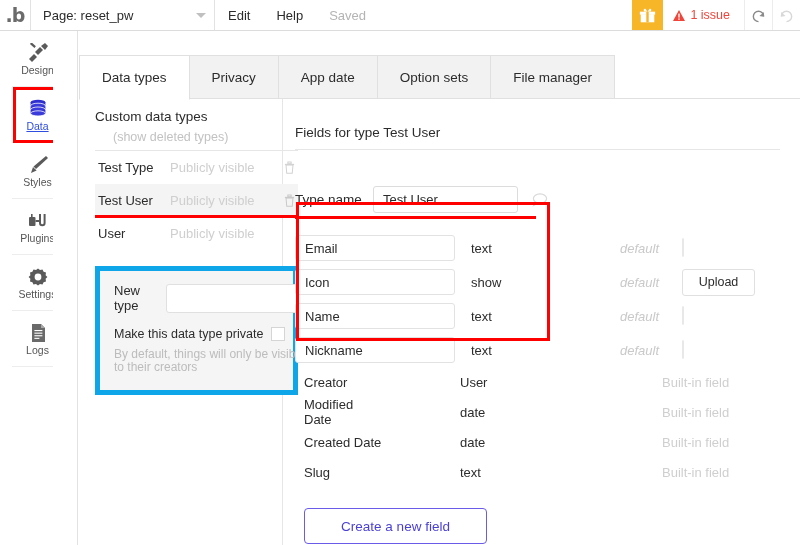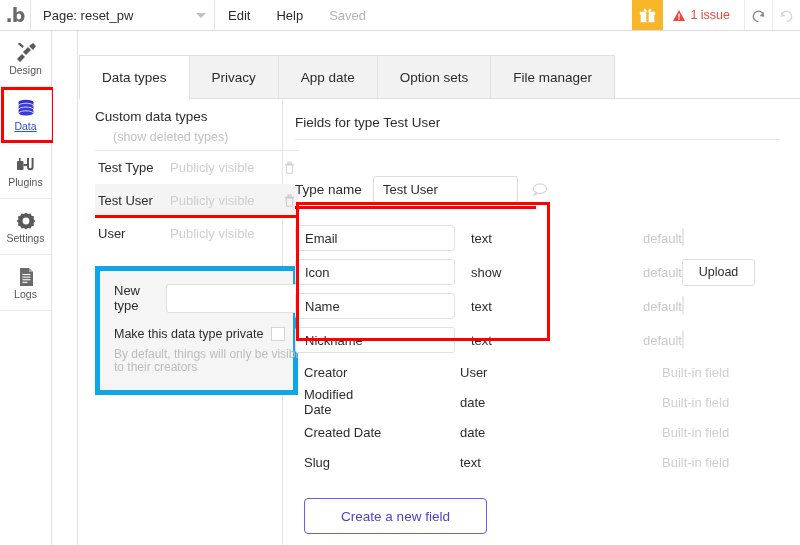--- a/index.html
+++ b/index.html
@@ -52,21 +52,21 @@
     display: flex; align-items: center; gap: 5px; padding: 0 14px 0 10px;
   }
   .issue-text { font-size: 12.5px; color: #f0453a; }
   .undo-cell, .redo-cell {
     width: 28px; display: flex; align-items: center; justify-content: center;
     border-left: 1px solid #ececec;
   }
 
   
   .rail {
-    position: absolute; left: 0; top: 31px; width: 52px; height: 514px;
+    position: absolute; left: 12px; top: 31px; width: 52px; height: 514px;
     background: #fff; border-right: 1px solid #e2e2e2;
   }
   .rail-item {
     height: 56px; display: flex; flex-direction: column;
     align-items: center; justify-content: center; gap: 2px;
     border-bottom: 1px solid #ededed; position: relative;
   }
   .rail-item .rl {
     font-size: 10.5px; color: #555; line-height: 1;
   }
@@ -167,21 +167,21 @@
   }
 
   
   .col-divider {
     position: absolute; left: 203px; top: 0; width: 1px; height: 447px;
     background: #e6e6e6;
   }
 
   
   .rcol {
-    position: absolute; left: 216px; top: 16px; width: 505px;
+    position: absolute; left: 216px; top: 26px; width: 505px;
   }
   .rcol-title { font-size: 13.5px; color: #2c2c2c; }
   .rcol-rule {
     margin-top: 9px; border-bottom: 1px solid #e6e6e6; width: 485px;
   }
   .typename-row {
     margin-top: 34px; display: flex; align-items: center;
     position: relative; height: 30px;
   }
   .typename-label { font-size: 13.5px; color: #2c2c2c; width: 78px; }
@@ -203,21 +203,21 @@
   .f-input {
     width: 160px; height: 26px; border: 1px solid #e2e2e2; border-radius: 3px;
     background: #fff; display: flex; align-items: center; padding: 0 9px;
     font-size: 13px; color: #2c2c2c; flex: none;
   }
   .f-type {
     width: 165px; padding-left: 16px; font-size: 13px; color: #2c2c2c;
     flex: none;
   }
   .f-default {
-    width: 62px; font-size: 13px; color: #c9c9c9; flex: none; text-align: right;
+    width: 62px; font-size: 13px; color: #c9c9c9; flex: none; text-align: left; font-style: italic;
   }
   .f-ctrl { flex: none; }
   .f-ctrl-input {
     width: 110px; height: 25px; border: 1px solid #e8e8e8; border-radius: 3px;
     background: #fff;
   }
   .f-upload {
     width: 73px; height: 27px; border: 1px solid #e0e0e0; border-radius: 3px;
     background: #fff; display: flex; align-items: center; justify-content: center;
     font-size: 12.5px; color: #2c2c2c;
@@ -331,20 +331,29 @@
           <rect x="3.6" y="7.2" width="14.8" height="3.2" fill="#2f2fd0"></rect>
           <ellipse cx="11" cy="10.6" rx="7.4" ry="2.6" fill="#3b3bdc" stroke="#ffffff" stroke-width="0.8"></ellipse>
           <rect x="3.6" y="11" width="14.8" height="3.2" fill="#2f2fd0"></rect>
           <ellipse cx="11" cy="14.4" rx="7.4" ry="2.6" fill="#3b3bdc" stroke="#ffffff" stroke-width="0.8"></ellipse>
         </svg>
       </span>
       <span class="rl">Data</span>
       <span class="rail-highlight"></span>
     </div>
 
+    <div class="rail-item">
+      <span class="rail-icon">
+        <svg width="22" height="20" viewBox="0 0 22 20">
+          <path d="M19 1 L21 3 L9 14 L6.5 11.5 Z" fill="#5a5a5a"></path>
+          <path d="M6 12 L9.6 15.4 L4 18 Z" fill="#5a5a5a"></path>
+        </svg>
+      </span>
+      <span class="rl">Styles</span>
+    </div>
 
     <div class="rail-item">
       <span class="rail-icon">
         <svg width="22" height="20" viewBox="0 0 22 20">
           <rect x="2" y="6" width="6.5" height="9" rx="1" fill="#5a5a5a"></rect>
           <rect x="4" y="3" width="1.6" height="3.5" fill="#5a5a5a"></rect>
           <path d="M12 3 L12 12 A3.3 3.3 0 0 0 18.6 12 L18.6 3 L16.6 3 L16.6 12 A1.3 1.3 0 0 1 14 12 L14 3 Z" fill="#5a5a5a"></path>
           <path d="M8.5 9 L12 9 L12 11 L8.5 11 Z" fill="#5a5a5a"></path>
         </svg>
       </span>

